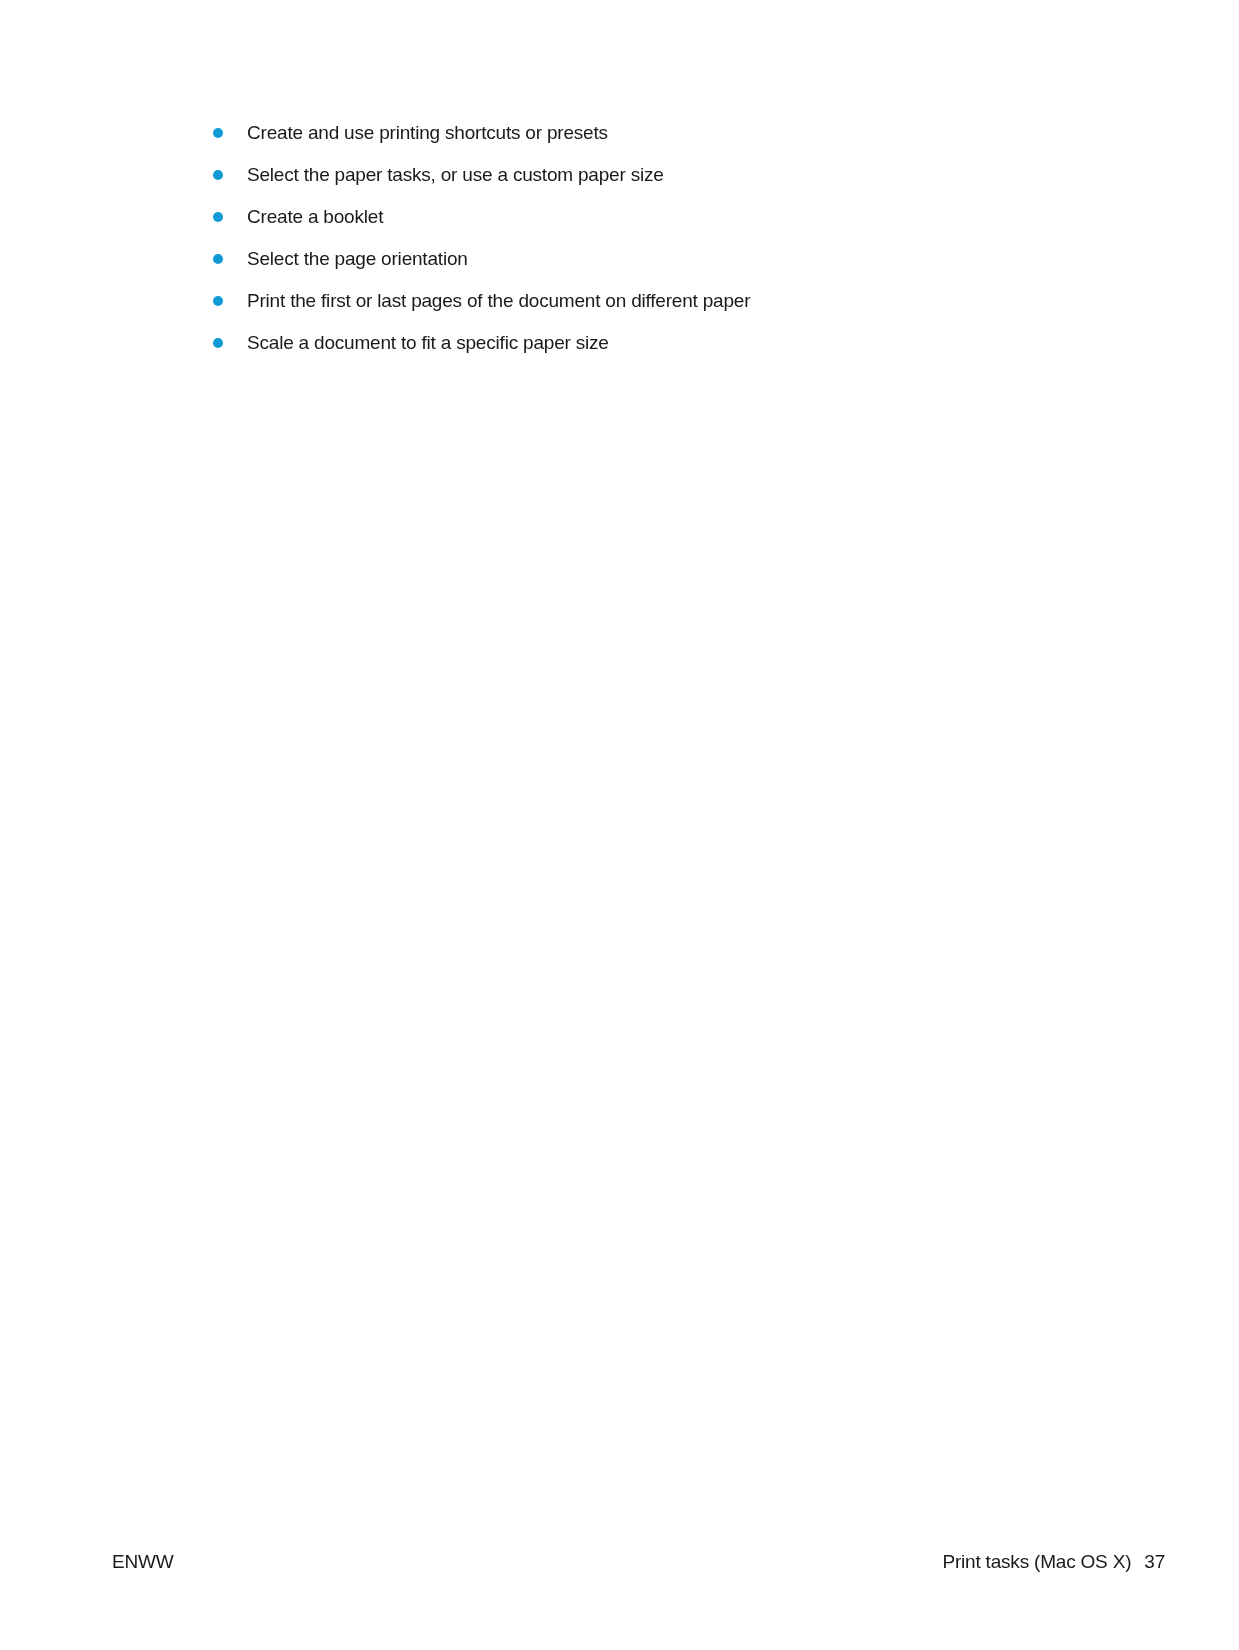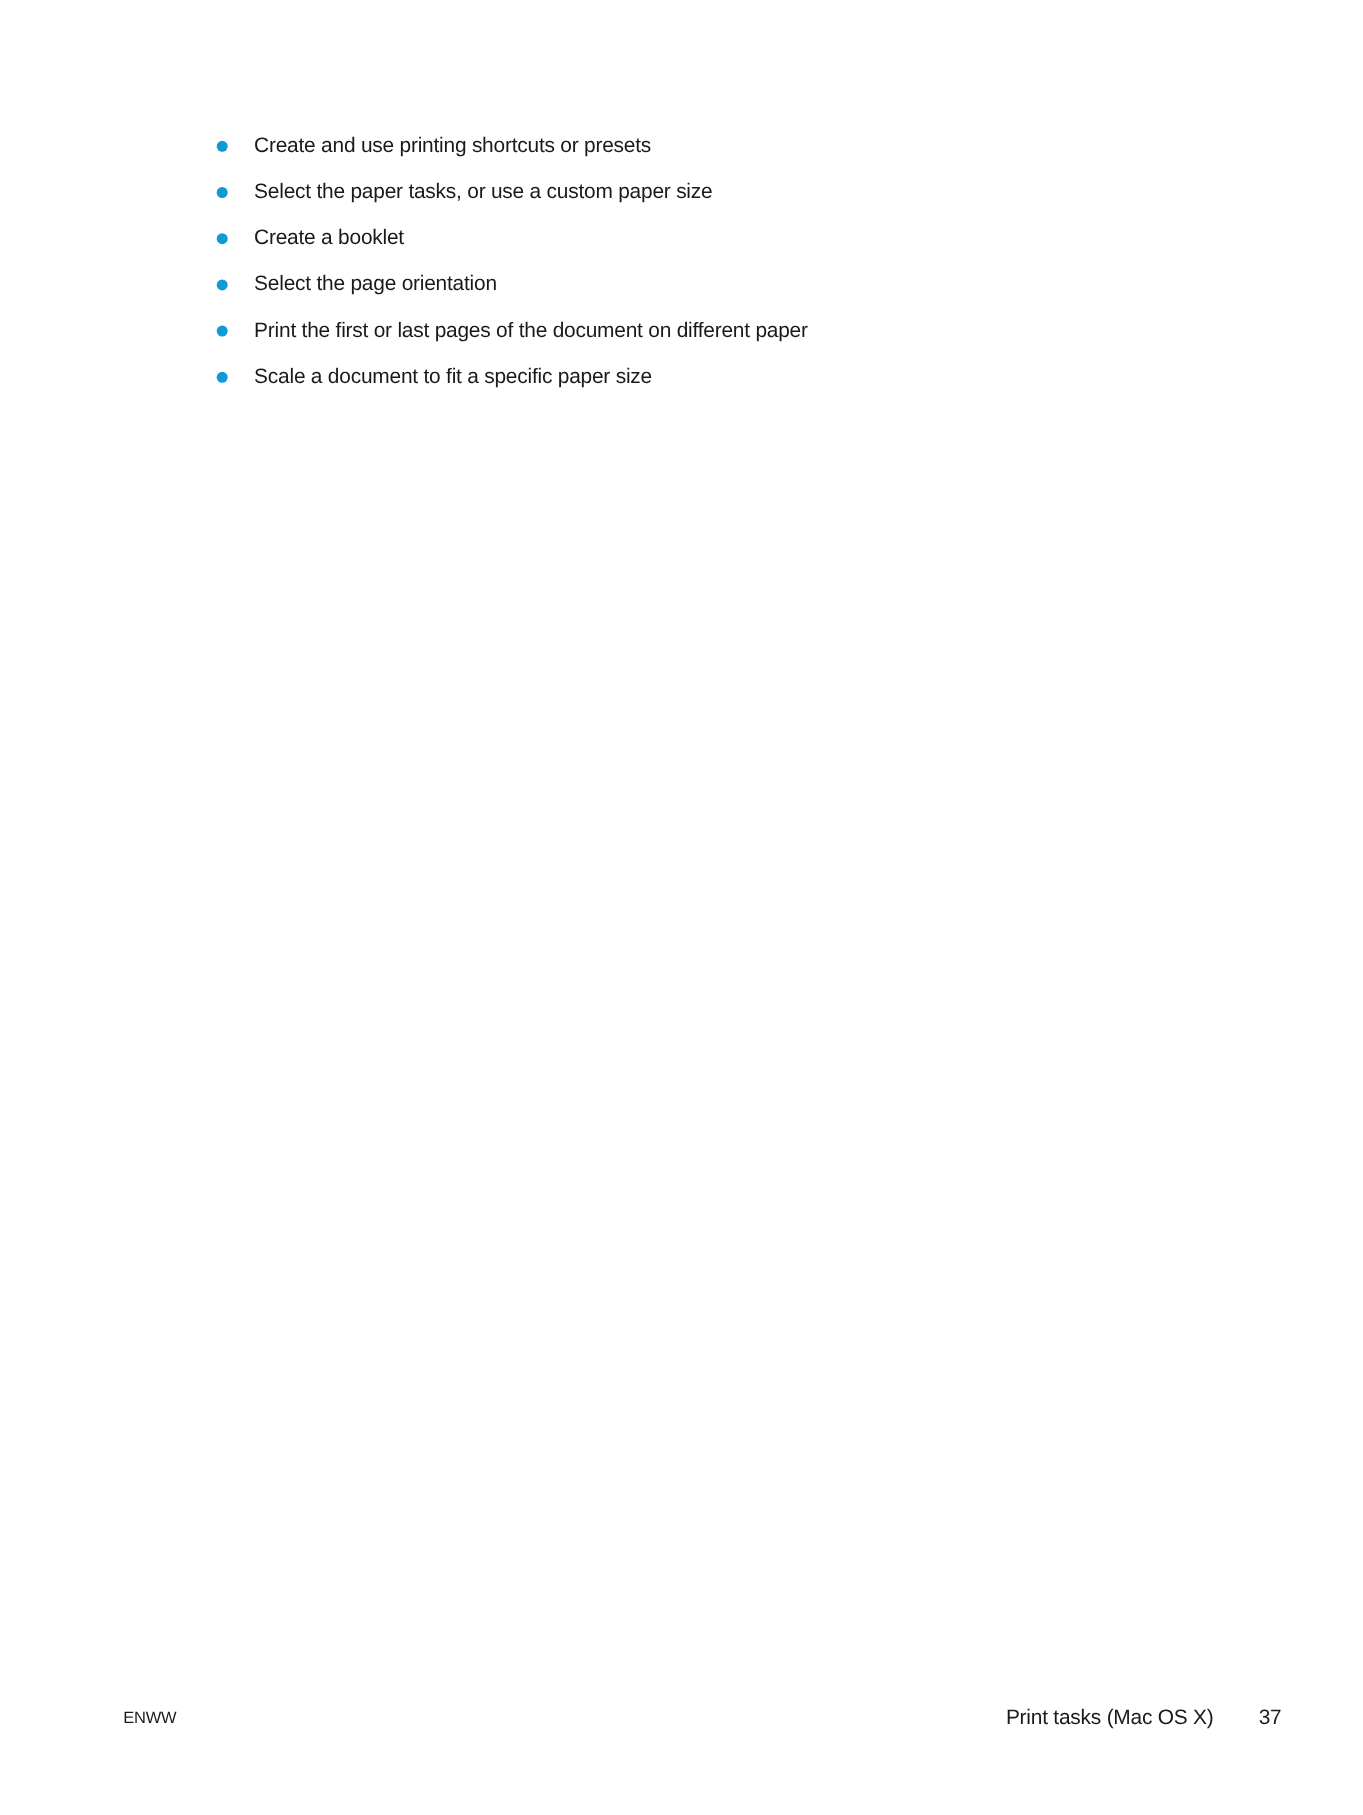--- a/index.html
+++ b/index.html
@@ -11,21 +11,21 @@
     position: relative;
     width: 1239px;
     height: 1650px;
     background: #ffffff;
     font-family: "Liberation Sans", sans-serif;
     color: #1a1a1a;
     overflow: hidden;
   }
   .bullet-list {
     position: absolute;
-    left: 197px;
+    left: 213px;
     top: 122px;
     margin: 0;
     padding: 0;
     list-style: none;
     display: flex;
     flex-direction: column;
     gap: 20px;
   }
   .bullet-item {
     display: flex;
@@ -46,32 +46,32 @@
     font-size: 19px;
     letter-spacing: -0.2px;
     color: #1a1a1a;
     text-decoration: none;
     white-space: nowrap;
   }
   .footer-left {
     position: absolute;
     left: 112px;
     top: 1551px;
-    font-size: 15px;
+    font-size: 19px;
     line-height: 22px;
     letter-spacing: -0.2px;
     color: #1a1a1a;
   }
   .footer-right {
     position: absolute;
     right: 74px;
     top: 1551px;
     display: flex;
     align-items: baseline;
-    gap: 41px;
+    gap: 13px;
     font-size: 19px;
     line-height: 22px;
     letter-spacing: -0.2px;
     color: #1a1a1a;
   }
 </style>
 </head>
 <body>
 
 <div class="page">

